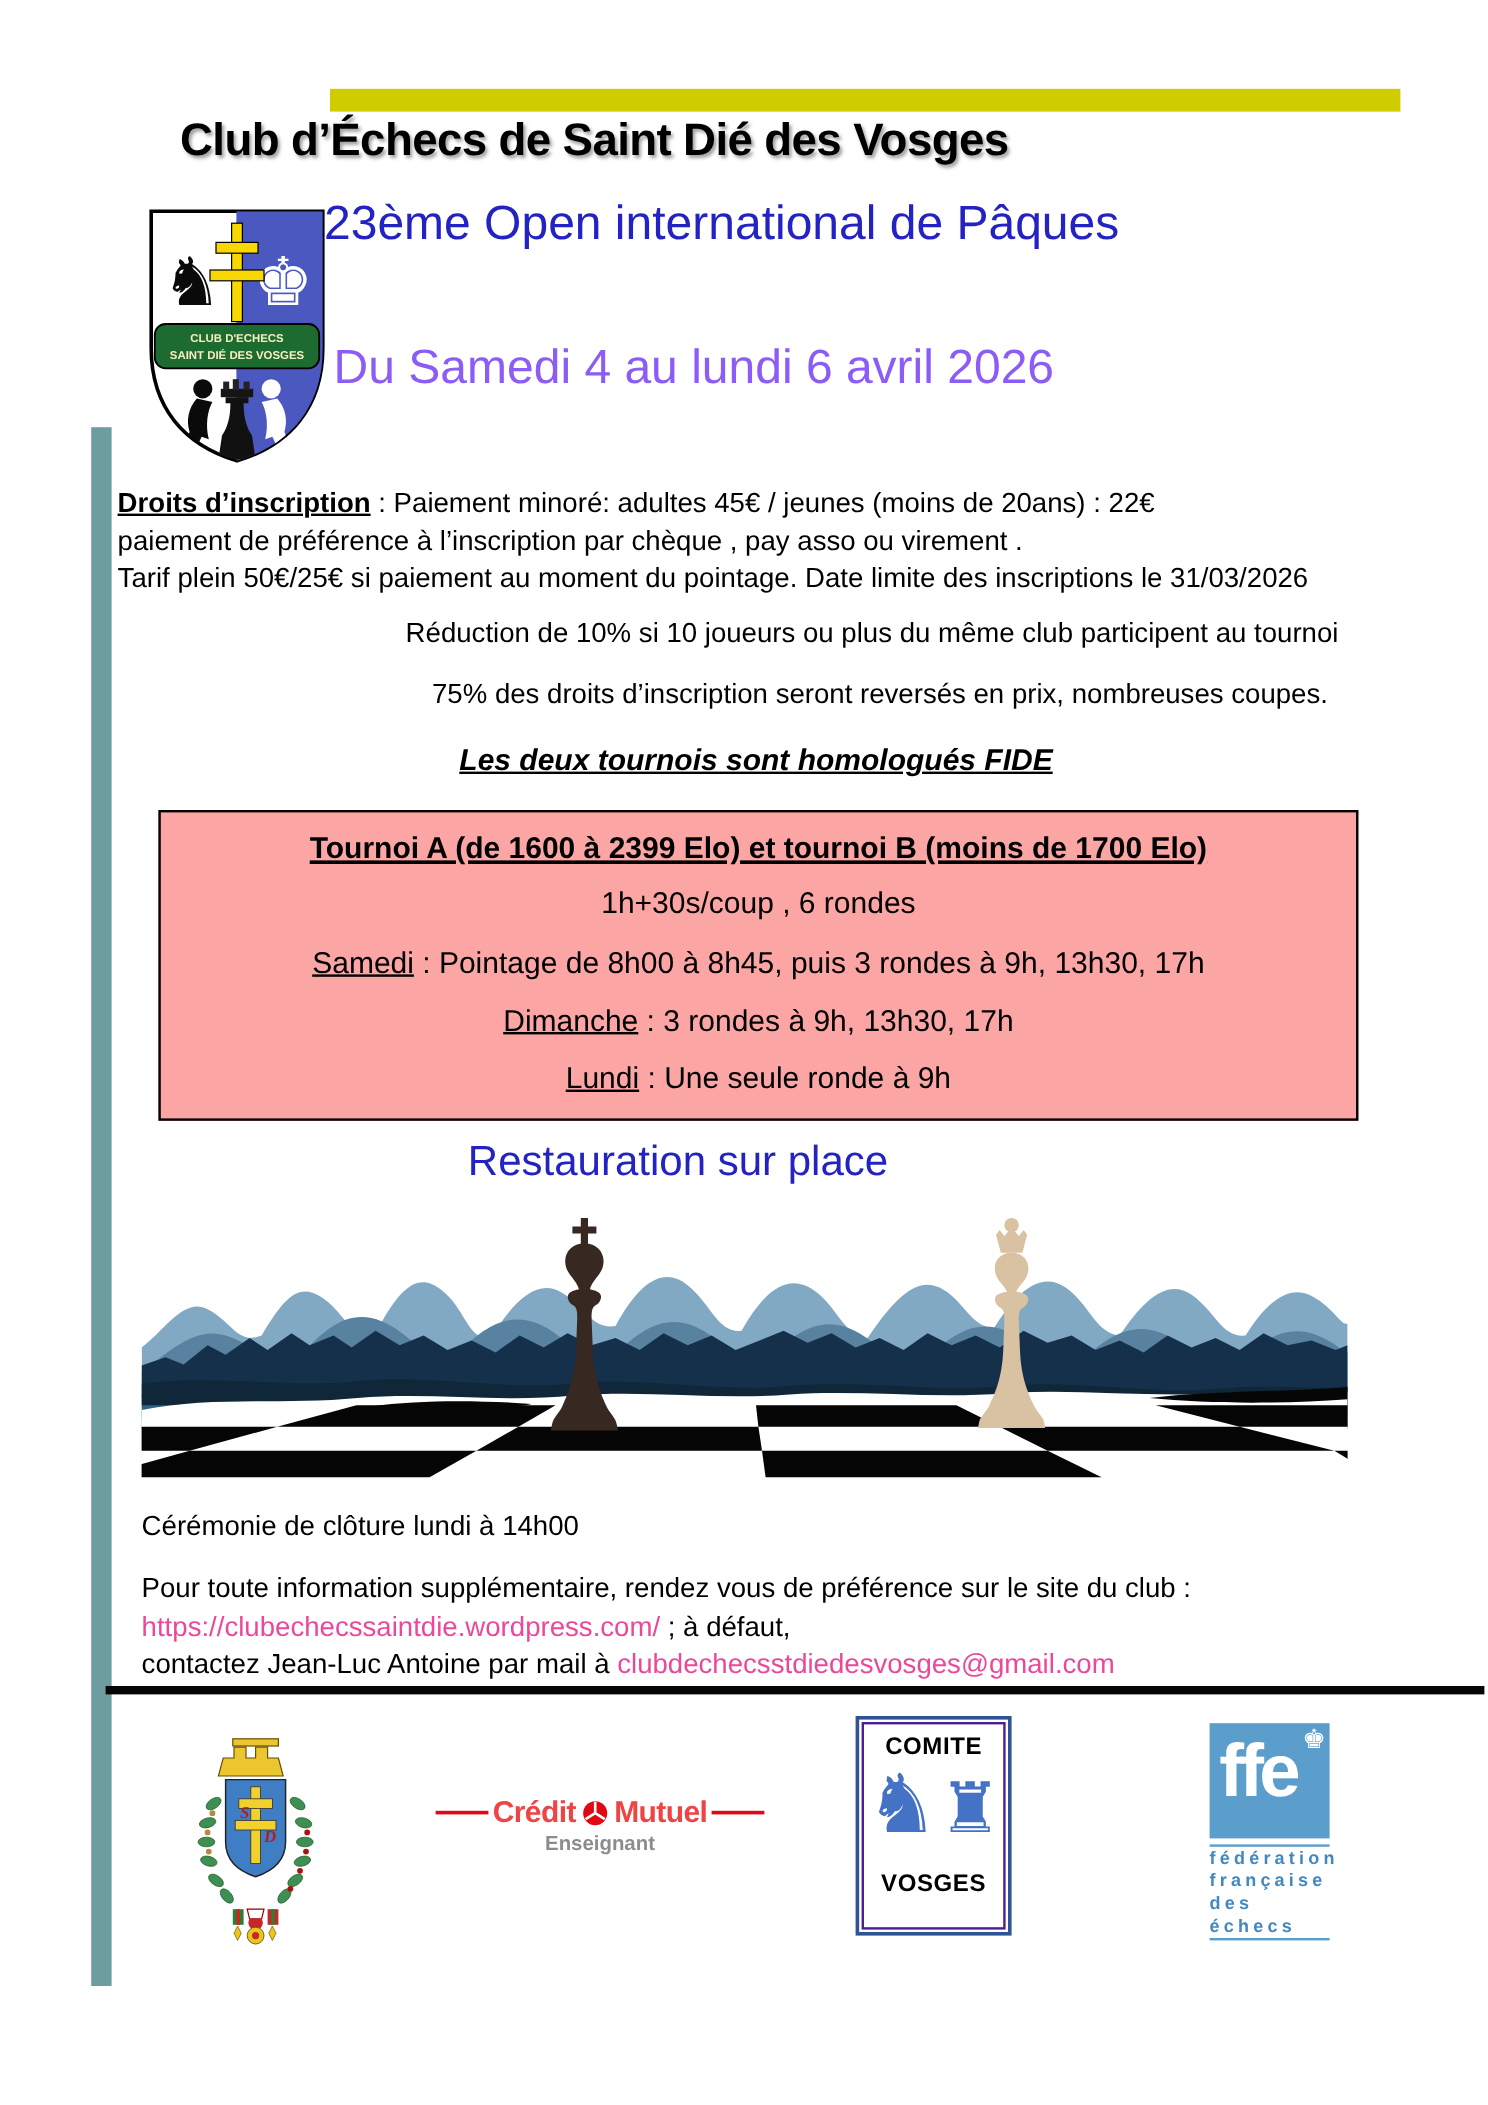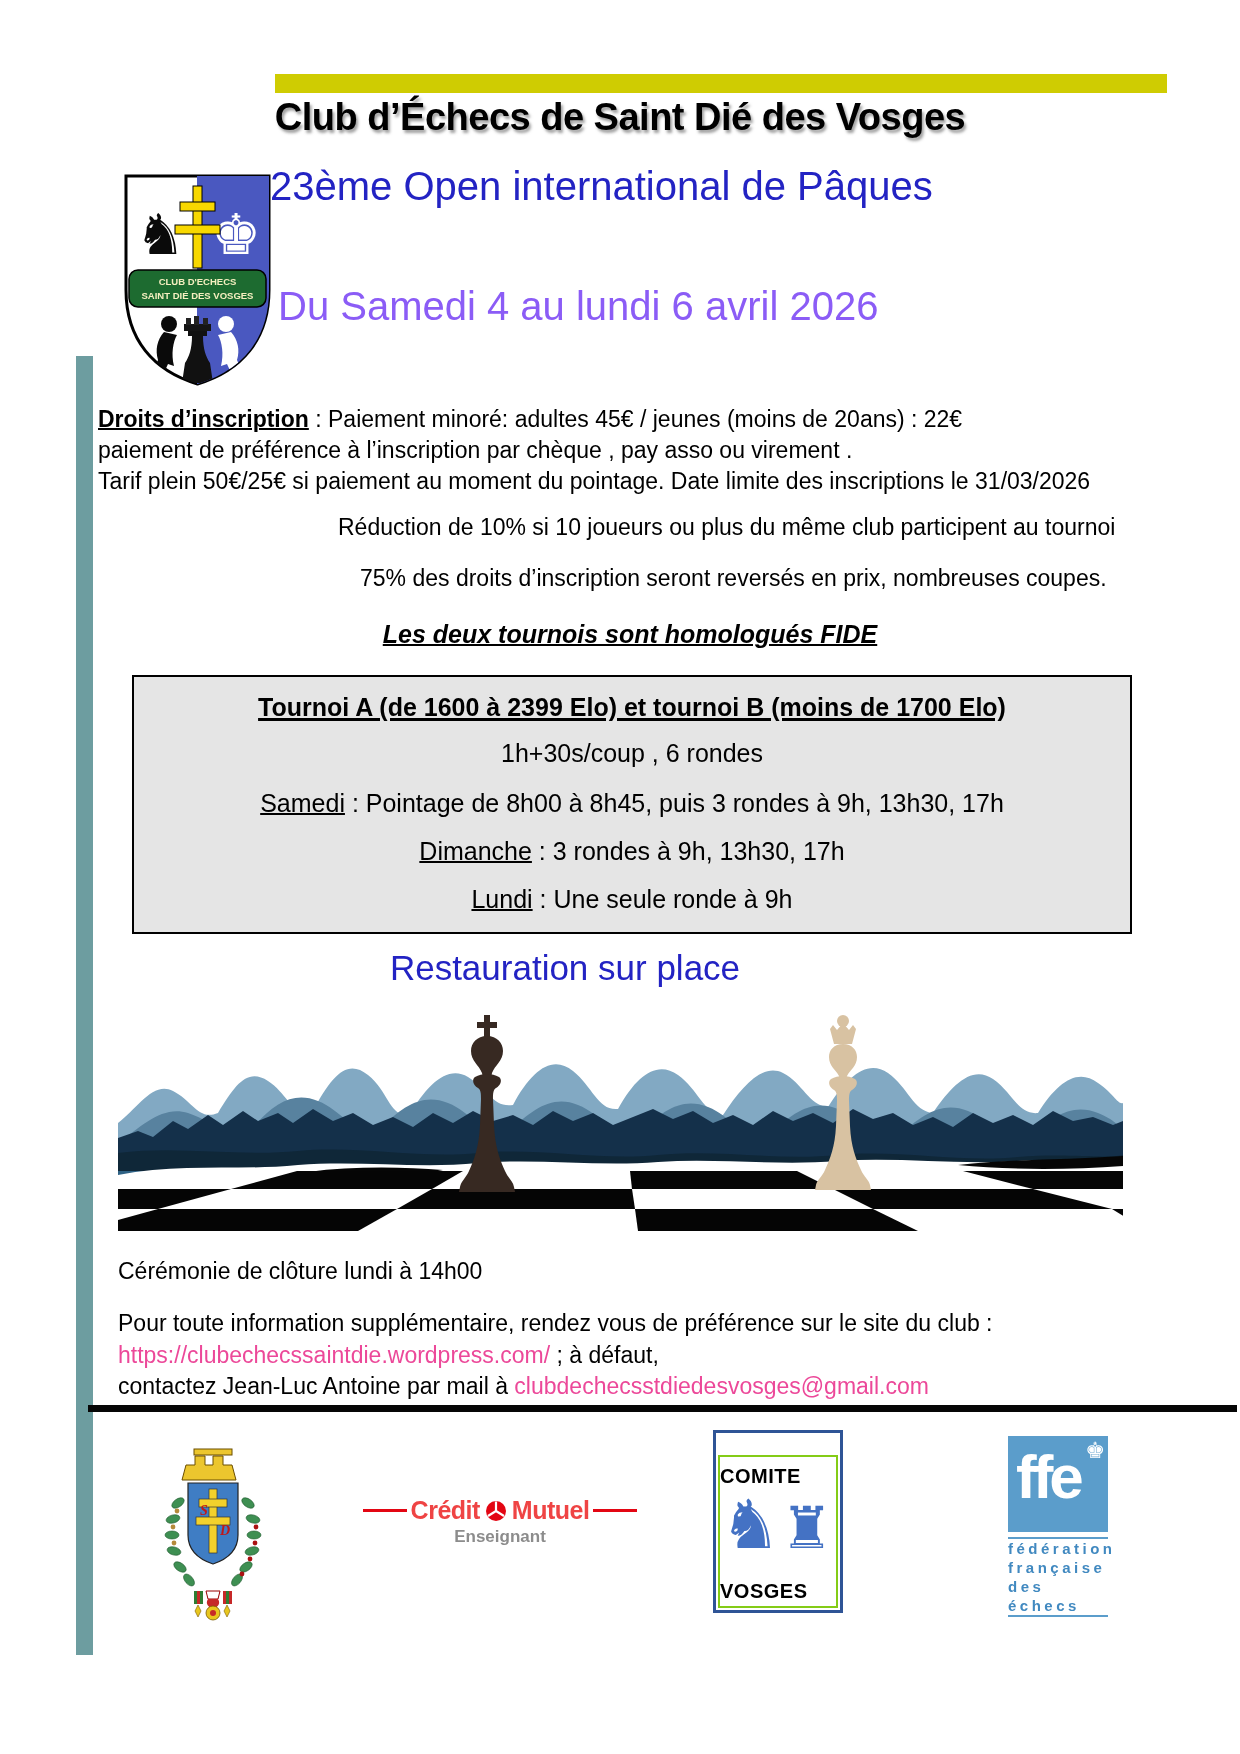--- a/index.html
+++ b/index.html
@@ -1,38 +1,38 @@
 <!DOCTYPE html>
 <html><head>
 <meta charset="utf-8">
 <style>
   html,body{margin:0;padding:0;background:#fff;}
   #page{position:relative;width:1240px;height:1754px;background:#fff;overflow:hidden;
         font-family:"Liberation Sans",sans-serif;color:#000;}
   .abs{position:absolute;}
   
   #top-bar{left:275px;top:74px;width:892px;height:19px;}
-  #main-title{left:150px;top:96px;width:940px;text-align:center;font-size:38px;font-weight:bold;
+  #main-title{left:150px;top:96px;width:940px;font-size:38px;font-weight:bold;
               letter-spacing:-0.5px;text-shadow:2px 3px 3px rgba(110,110,110,0.65);}
   #event-title{left:270px;top:164px;font-size:40px;}
   #venue-line{left:287px;top:235px;font-size:25px;}
   #date-line{left:278px;top:284px;font-size:40px;}
   .blue-head{font-weight:400;}
   
   #teal-bar{left:76px;top:356px;width:17px;height:1299px;}
   
   .body-txt{font-size:23px;line-height:31px;}
   #inscription-para{left:98px;top:404px;width:1080px;}
   .u-bold{font-weight:bold;text-decoration:underline;text-decoration-thickness:2px;}
   #reduction-line{left:338px;top:512px;}
   #prizes-line{left:360px;top:563px;}
   #fide-line{left:132px;top:620px;width:996px;text-align:center;font-size:25px;font-weight:bold;
              font-style:italic;text-decoration:underline;text-decoration-thickness:2px;}
   
-  #tournament-box{left:132px;top:675px;width:996px;height:255px;border:2px solid #000;background:#e5e5e5;}
+  #tournament-box{left:132px;top:675px;width:996px;height:255px;border:2px solid #000;background:#fca5a5;}
   .box-line{position:absolute;left:0;width:100%;text-align:center;font-size:25px;}
   .box-line .day{text-decoration:underline;text-decoration-thickness:2px;}
   #box-heading{top:16px;font-weight:bold;text-decoration:underline;text-decoration-thickness:2.5px;}
   #box-cadence{top:62px;}
   #box-saturday{top:112px;}
   #box-sunday{top:160px;}
   #box-monday{top:208px;}
   #restauration-title{left:0px;top:948px;width:1130px;text-align:center;font-size:35px;}
   
   #chess-illustration{left:118px;top:1013px;}
@@ -42,21 +42,21 @@
   .linklike{color:#ec4899;}
   #footer-rule{left:88px;top:1405px;width:1149px;height:7px;background:#060606;}
   
   #coat-of-arms{left:152px;top:1443px;}
   #credit-mutuel{left:360px;top:1496px;width:280px;text-align:center;}
   #cm-row{display:flex;align-items:center;justify-content:center;gap:4px;}
   .cm-line{width:44px;height:3px;background:#e30613;}
   .cm-word{font-size:25px;font-weight:bold;color:#ef4444;letter-spacing:-0.5px;}
   #cm-sub{font-size:17px;font-weight:bold;color:#8c8c8c;margin-top:2px;}
   #comite-box{left:713px;top:1430px;width:130px;height:183px;border:3px solid #2f5496;background:#fff;box-sizing:border-box;}
-  #comite-inner{position:absolute;left:2px;top:2px;right:2px;bottom:2px;border:2px solid #84cc16;text-align:left;margin-top:20px;}
+  #comite-inner{position:absolute;left:2px;top:2px;right:2px;bottom:2px;border:2px solid #4c1d95;text-align:center;}
   #comite-top{font-size:20px;font-weight:bold;letter-spacing:0.5px;margin-top:8px;}
   #comite-pieces{line-height:74px;font-family:"DejaVu Sans",sans-serif;color:#4472c4;}
   #comite-knight{font-size:68px;}
   #comite-rook{font-size:58px;}
   #comite-bottom{font-size:20px;font-weight:bold;letter-spacing:0.5px;}
   #ffe-logo{left:1008px;top:1436px;width:104px;}
   #ffe-square{position:relative;width:100px;height:96px;background:#5b9dcb;}
   #ffe-text{position:absolute;left:8px;top:10px;font-size:62px;font-weight:bold;color:#fff;letter-spacing:-4px;line-height:62px;}
   #ffe-king{position:absolute;right:3px;top:2px;font-size:22px;color:#fff;font-family:"DejaVu Sans",sans-serif;}
   .ffe-rule{width:100px;height:2px;background:#5b9dcb;}

